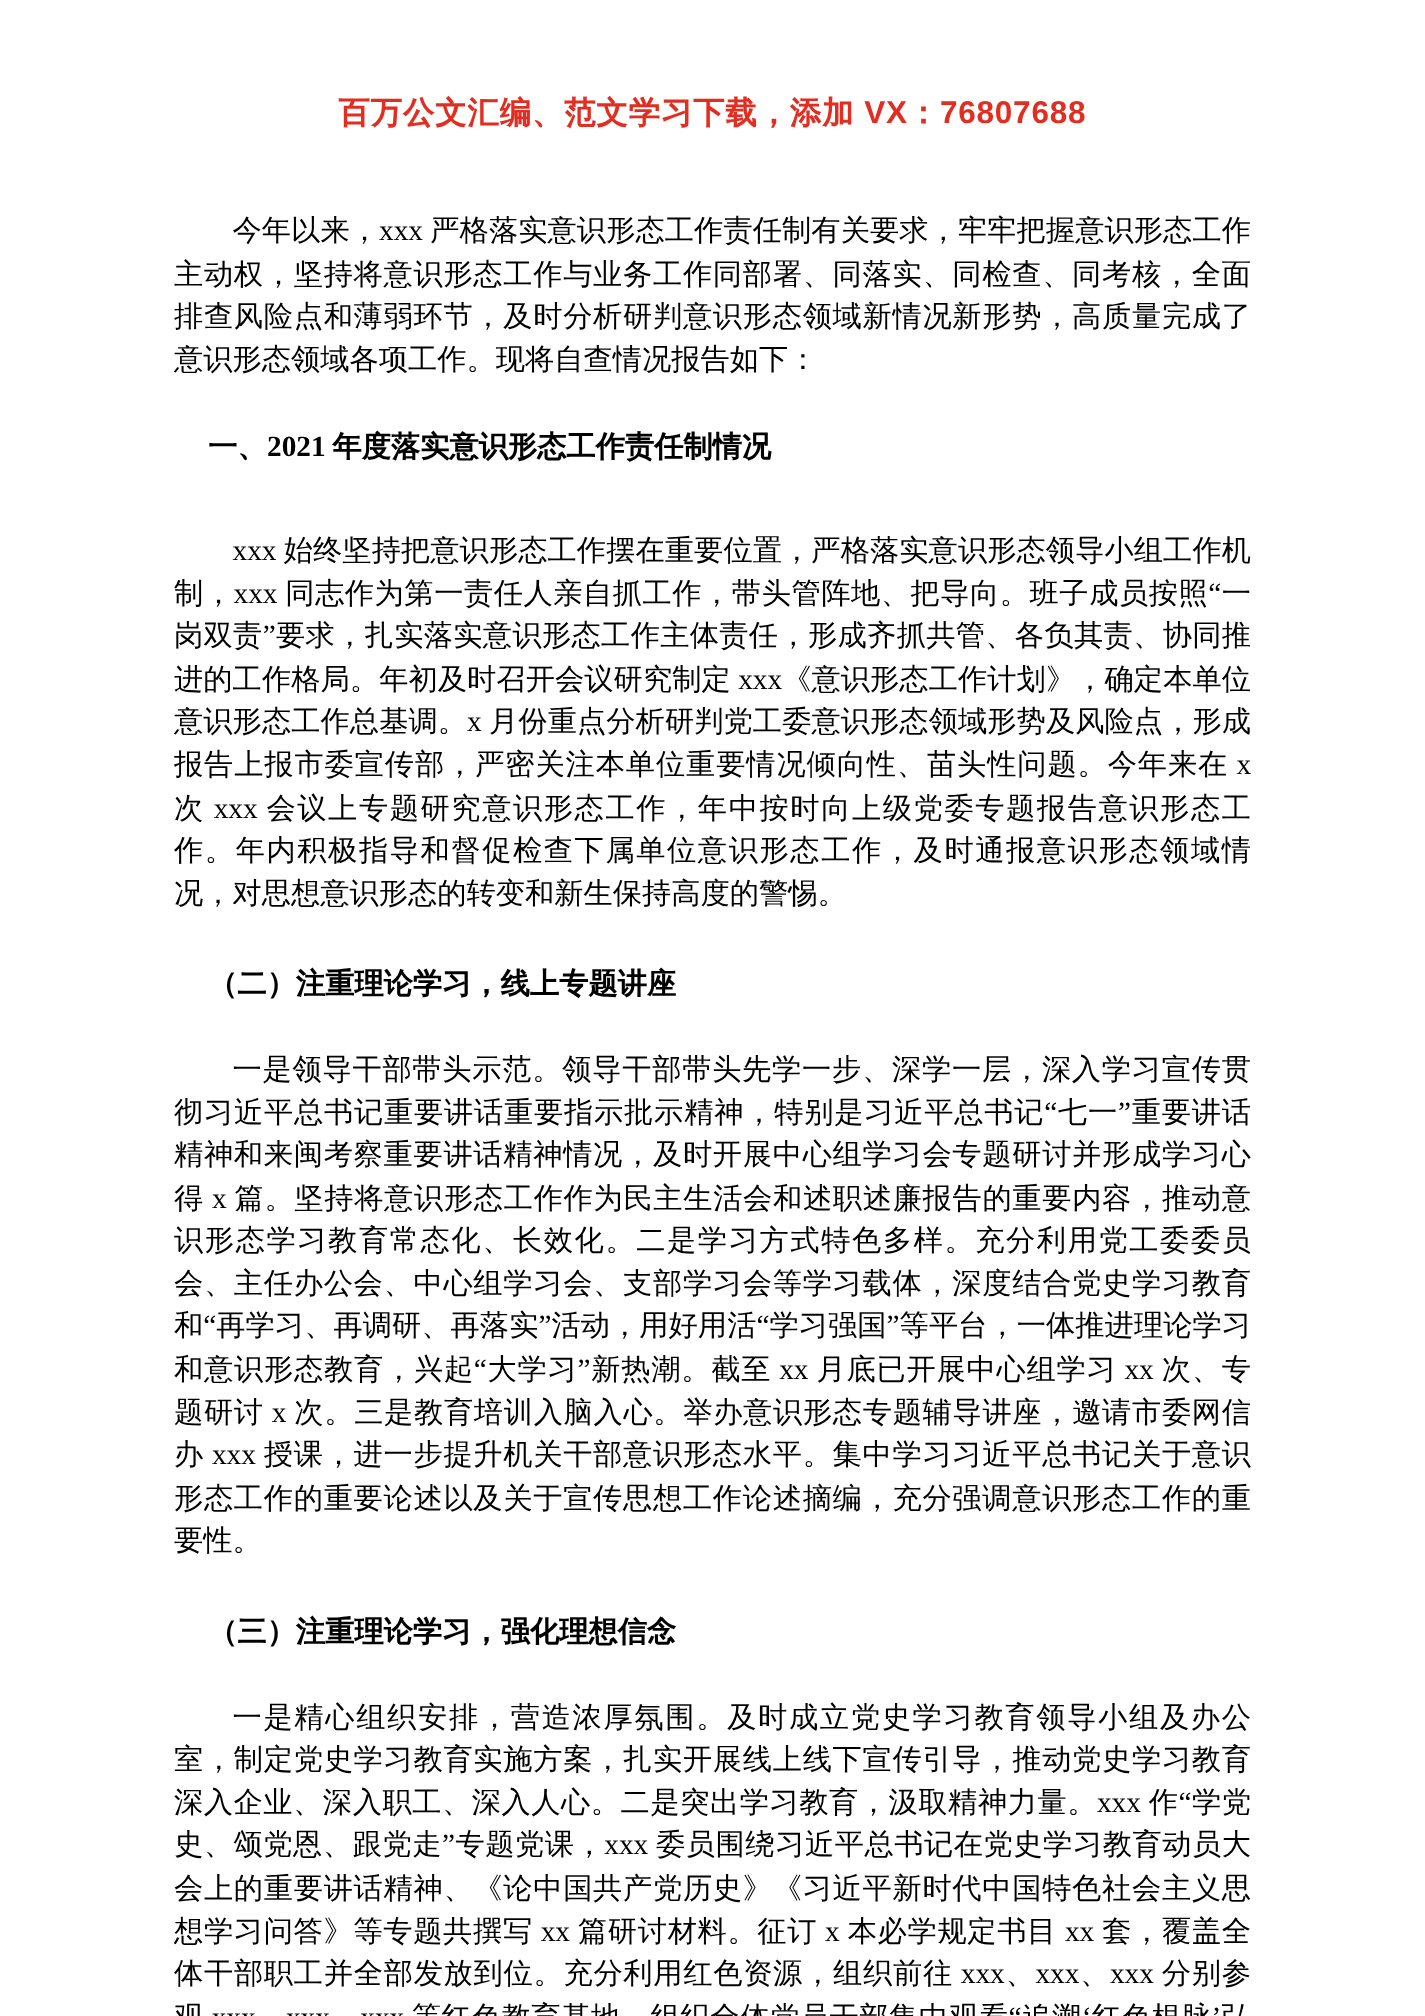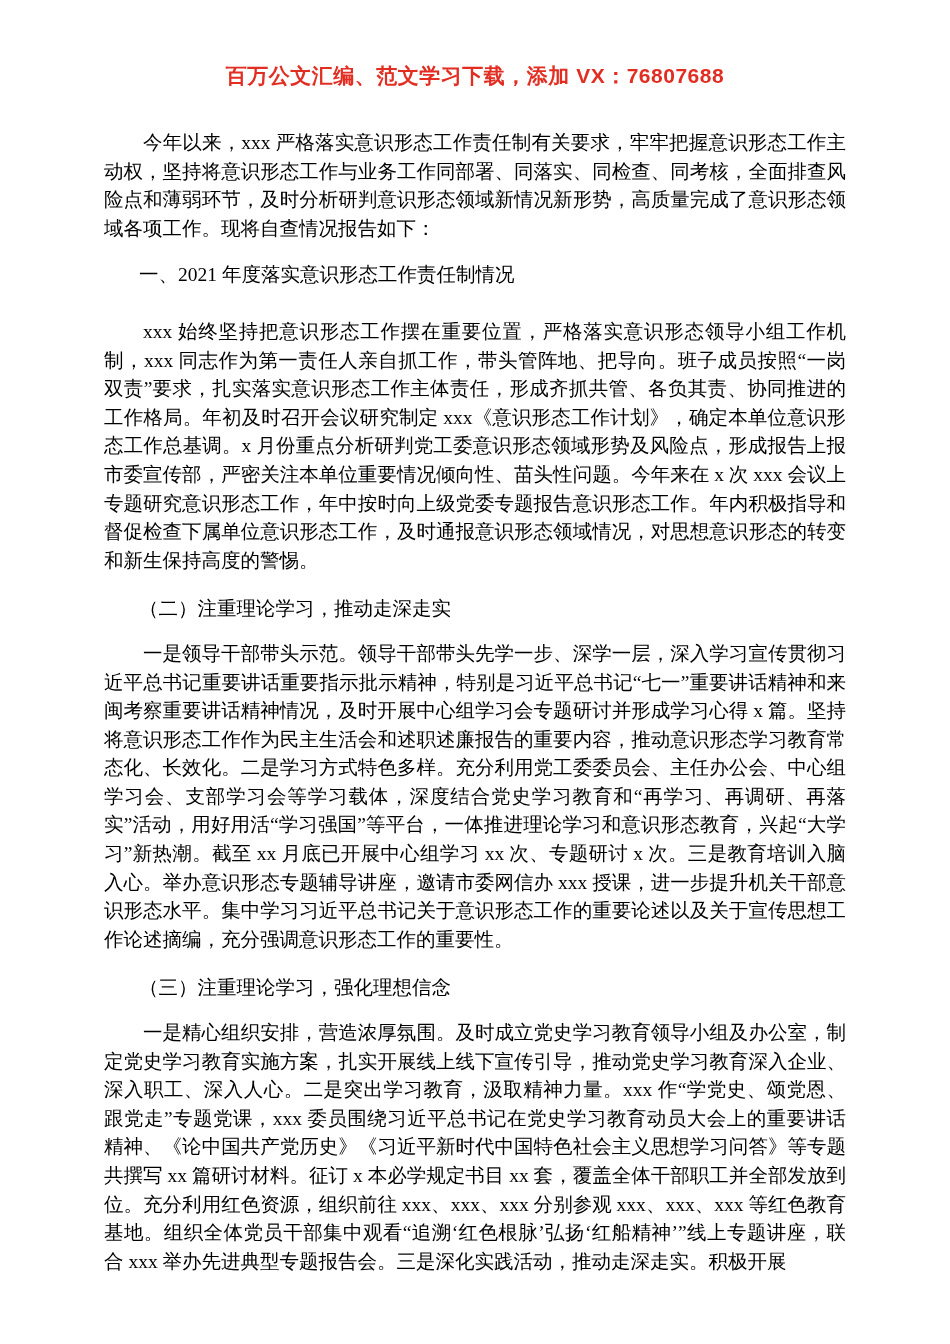--- a/index.html
+++ b/index.html
@@ -38,35 +38,35 @@
     font-family: "Liberation Sans", "DejaVu Sans", sans-serif;
     white-space: nowrap;
   }
   .content {
     position: absolute;
     top: 125px;
     left: 100px;
     width: 750px;
   }
   p.body-para {
-    margin: 4px;
+    margin: 16px;
     font-size: 19.5px;
     line-height: 28.6px;
     text-align: justify;
     text-justify: inter-ideograph;
     text-indent: 2em;
     letter-spacing: 0px;
     word-break: break-all;
   }
   h2.heading-1,
   h3.heading-2 {
     margin: 0;
     font-size: 19.5px;
     line-height: 28.6px;
-    font-weight: 400;
+    font-weight: 700;
     text-indent: 2em;
     text-align: left;
     letter-spacing: 0px;
   }
   .gap-sm { height: 12px; }
   .gap-md { height: 14px; }
   .gap-lg { height: 16px; }
 </style>
 </head>
 <body>
@@ -85,21 +85,21 @@
 
     <div class="gap-sm"></div>
 
 
     <div class="gap-sm"></div>
 
     <p class="body-para">xxx 始终坚持把意识形态工作摆在重要位置，严格落实意识形态领导小组工作机制，xxx 同志作为第一责任人亲自抓工作，带头管阵地、把导向。班子成员按照“一岗双责”要求，扎实落实意识形态工作主体责任，形成齐抓共管、各负其责、协同推进的工作格局。年初及时召开会议研究制定 xxx《意识形态工作计划》，确定本单位意识形态工作总基调。x 月份重点分析研判党工委意识形态领域形势及风险点，形成报告上报市委宣传部，严密关注本单位重要情况倾向性、苗头性问题。今年来在 x 次 xxx 会议上专题研究意识形态工作，年中按时向上级党委专题报告意识形态工作。年内积极指导和督促检查下属单位意识形态工作，及时通报意识形态领域情况，对思想意识形态的转变和新生保持高度的警惕。</p>
 
     <div class="gap-lg"></div>
 
-    <h3 class="heading-2">（二）注重理论学习，推动走深走实</h3>
+    <h3 class="heading-2">（二）注重理论学习，线上专题讲座</h3>
 
     <div class="gap-sm"></div>
 
     <p class="body-para">一是领导干部带头示范。领导干部带头先学一步、深学一层，深入学习宣传贯彻习近平总书记重要讲话重要指示批示精神，特别是习近平总书记“七一”重要讲话精神和来闽考察重要讲话精神情况，及时开展中心组学习会专题研讨并形成学习心得 x 篇。坚持将意识形态工作作为民主生活会和述职述廉报告的重要内容，推动意识形态学习教育常态化、长效化。二是学习方式特色多样。充分利用党工委委员会、主任办公会、中心组学习会、支部学习会等学习载体，深度结合党史学习教育和“再学习、再调研、再落实”活动，用好用活“学习强国”等平台，一体推进理论学习和意识形态教育，兴起“大学习”新热潮。截至 xx 月底已开展中心组学习 xx 次、专题研讨 x 次。三是教育培训入脑入心。举办意识形态专题辅导讲座，邀请市委网信办 xxx 授课，进一步提升机关干部意识形态水平。集中学习习近平总书记关于意识形态工作的重要论述以及关于宣传思想工作论述摘编，充分强调意识形态工作的重要性。</p>
 
     <div class="gap-lg"></div>
 
     <h3 class="heading-2">（三）注重理论学习，强化理想信念</h3>
 
     <div class="gap-sm"></div>

